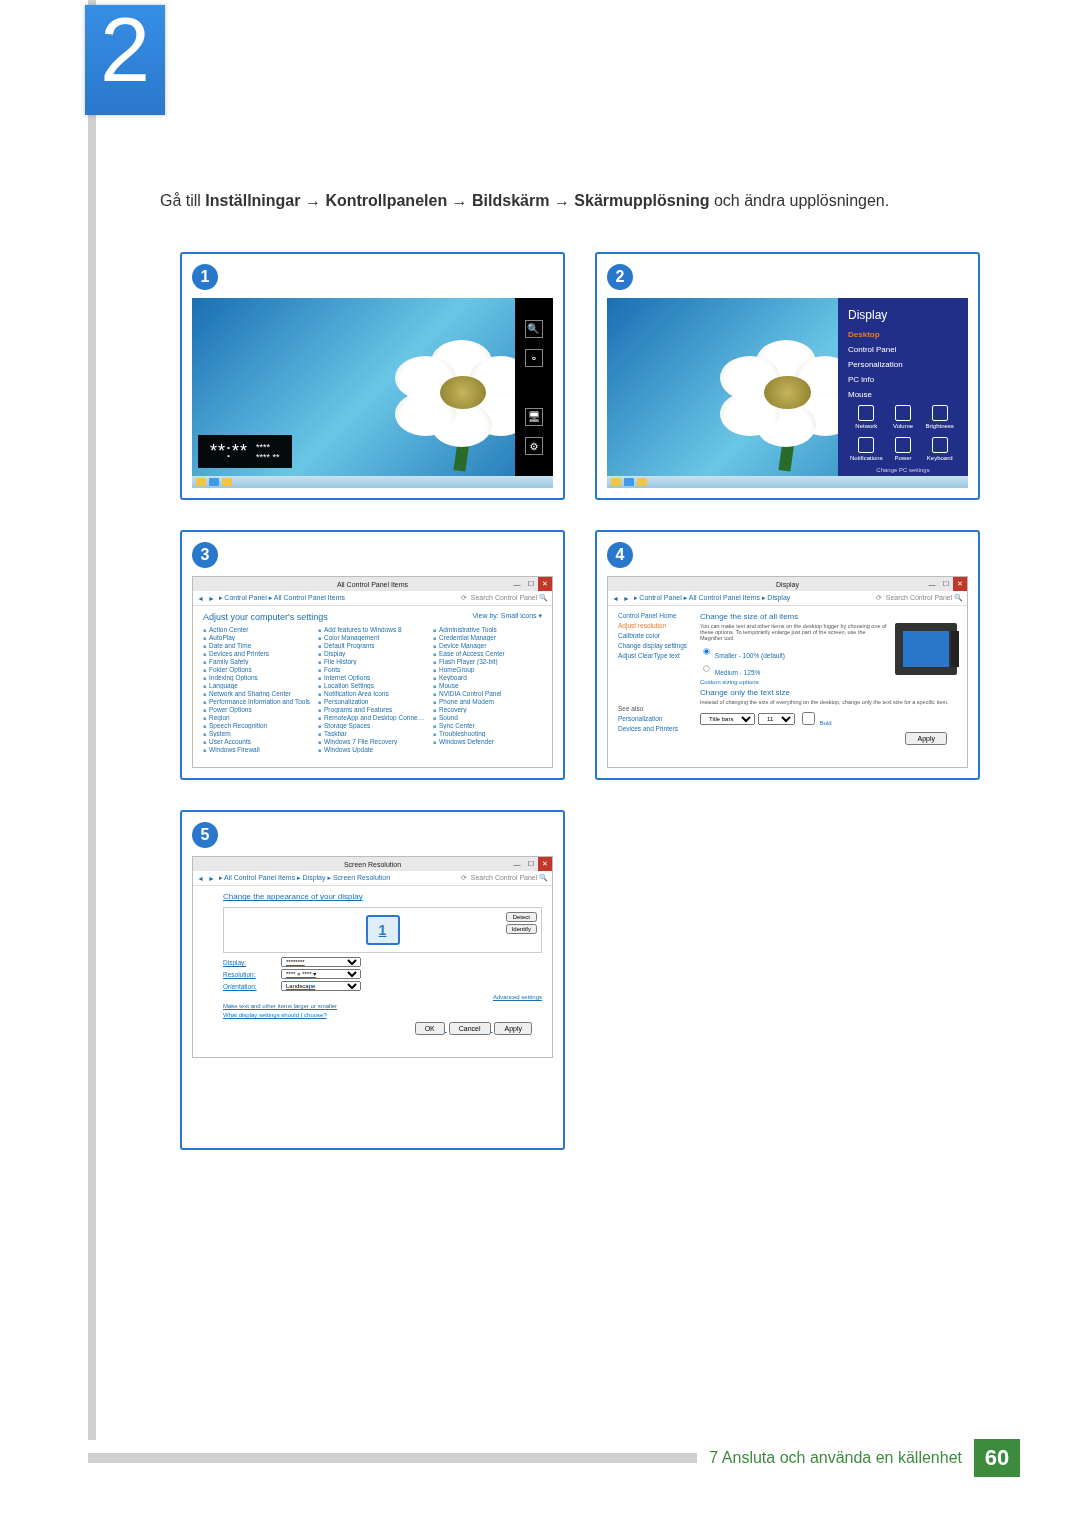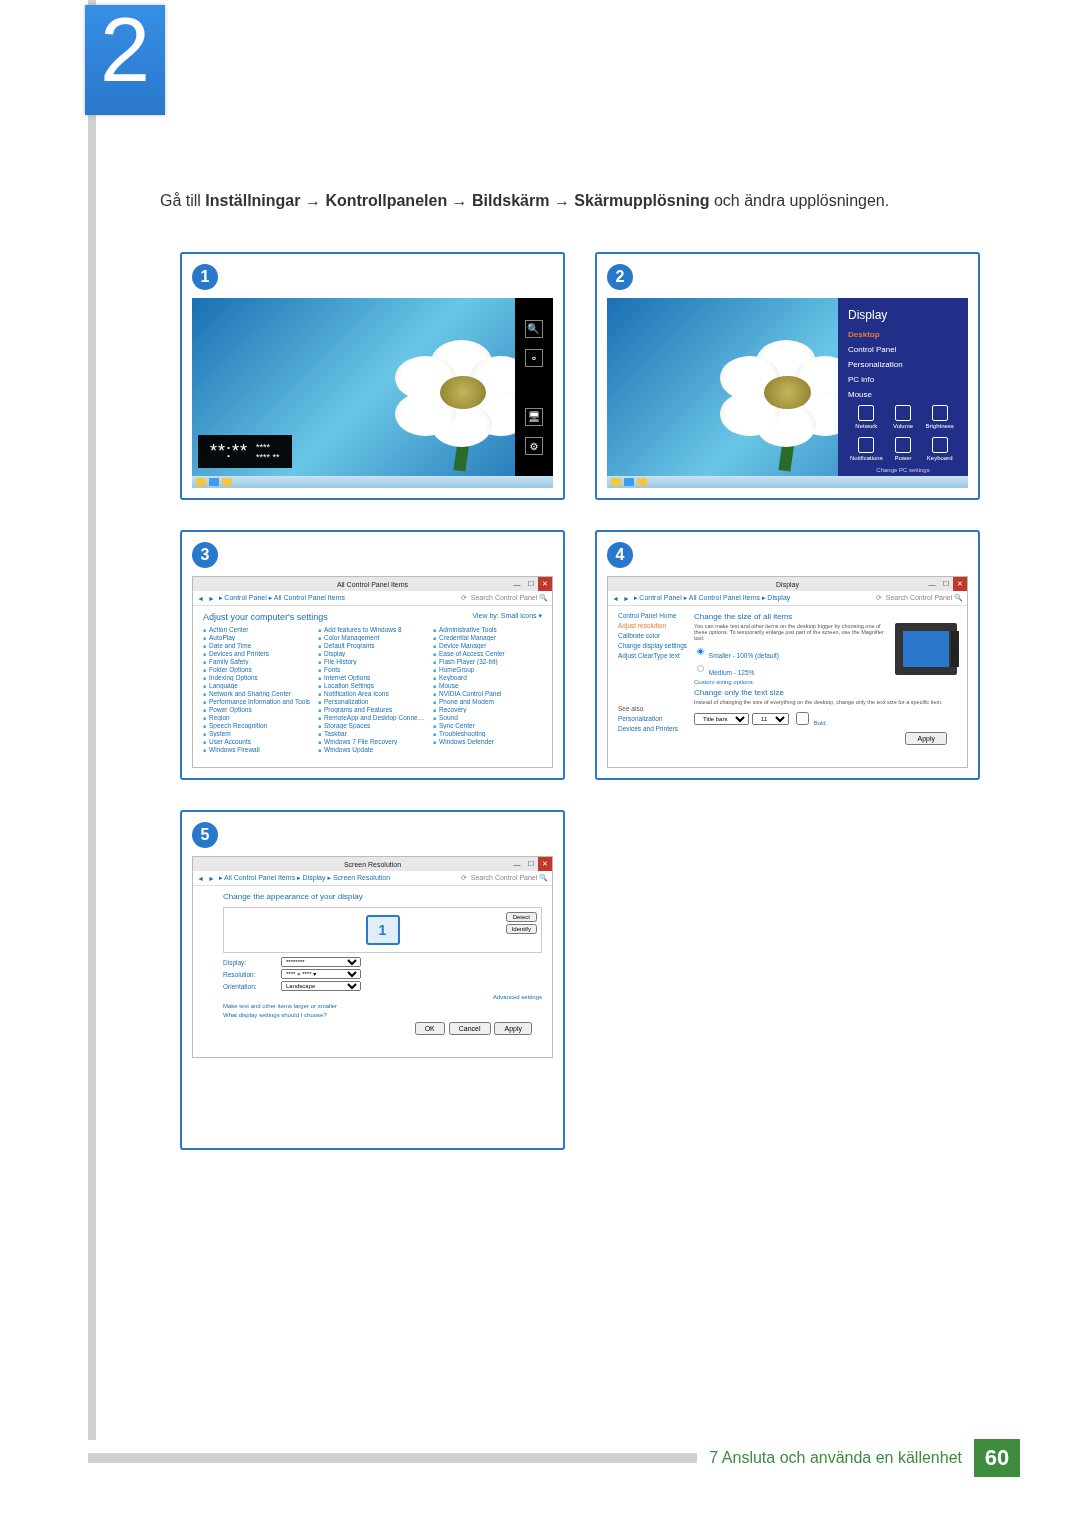--- a/index.html
+++ b/index.html
@@ -274,21 +274,21 @@
 
   .cp-head{ color:#1a6fb3; font-size:9px; margin-bottom:4px;}
   .cp-right{ float:right; color:#1a6fb3; font-size:7px;}
   .cp-cols { display:grid; grid-template-columns:repeat(3,1fr); gap:1px 6px; font-size:6.5px;}
   .cp-cols div{ color:#1a6fb3; white-space:nowrap; overflow:hidden; text-overflow:ellipsis;}
   .cp-cols div::before{
     content:"■"; color:#3d9be9; margin-right:3px; font-size:5px;
   }
 
   
-  .p4-body{ display:flex; gap:6px;}
+  .p4-body{ display:flex; gap:12px;}
   .p4-side{ width:70px; font-size:6.5px;}
   .p4-side div{ color:#1a6fb3; margin-bottom:3px;}
   .p4-main{ flex:1;}
   .p4-main .head1{ color:#1a6fb3; font-size:8px; margin-bottom:2px;}
   .p4-main .desc{ font-size:5.5px; color:#555; margin-bottom:4px;}
   .p4-opt{ font-size:6.5px; margin-bottom:3px;}
   .p4-opt input{ transform:scale(.5); margin:0;}
   .p4-monitor{
     float:right; width:46px; height:36px; background:#2a78cc;
     border:8px solid #333; border-radius:2px; position:relative; margin-left:6px;
@@ -577,21 +577,21 @@
             <span class="max">☐</span>
             <span class="close">✕</span>
           </div>
         </div>
         <div class="win-nav">
           <span>◄</span>
           <span>►</span>
           <span>▸ All Control Panel Items ▸ Display ▸ Screen Resolution</span>
           <span class="search">⟳ &nbsp;<span>Search Control Panel</span> 🔍</span>
         </div>
-        <div class="win-body p5-body" style="padding-left:30px;">
+        <div class="win-body p5-body" style="padding-left:30px;text-decoration:underline;">
           <div class="head1">Change the appearance of your display</div>
           <div class="p5-preview">
             <div class="mon">1</div>
             <div class="btns">
               <button>Detect</button>
               <button>Identify</button>
             </div>
           </div>
           <div class="p5-field">
             <span>Display:</span>

